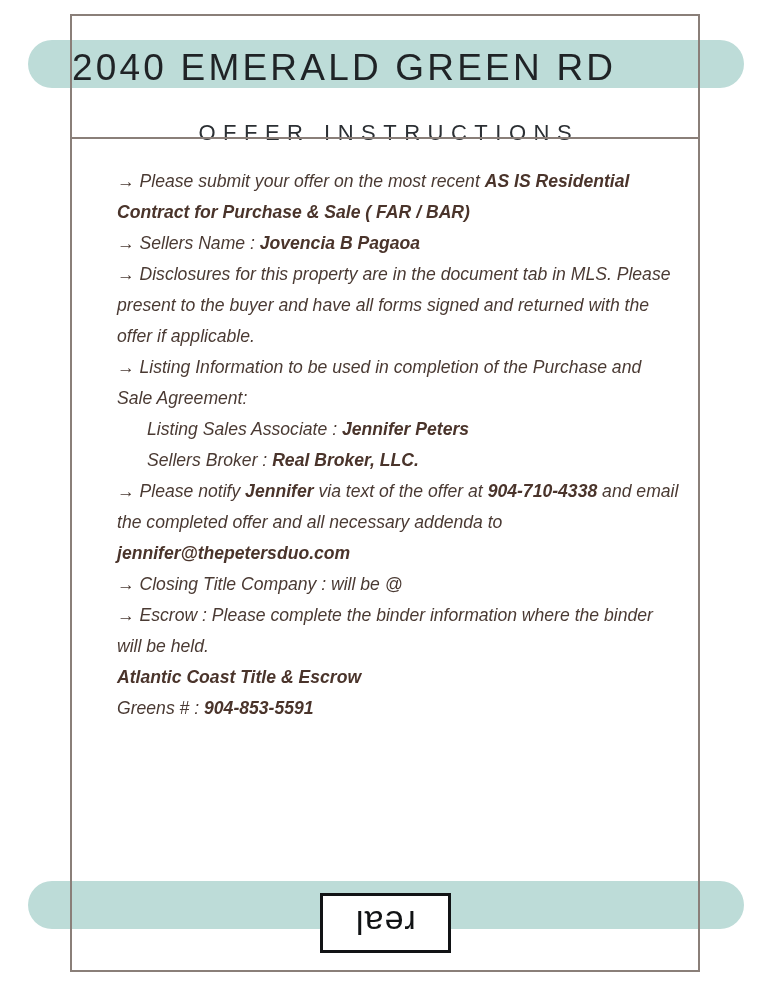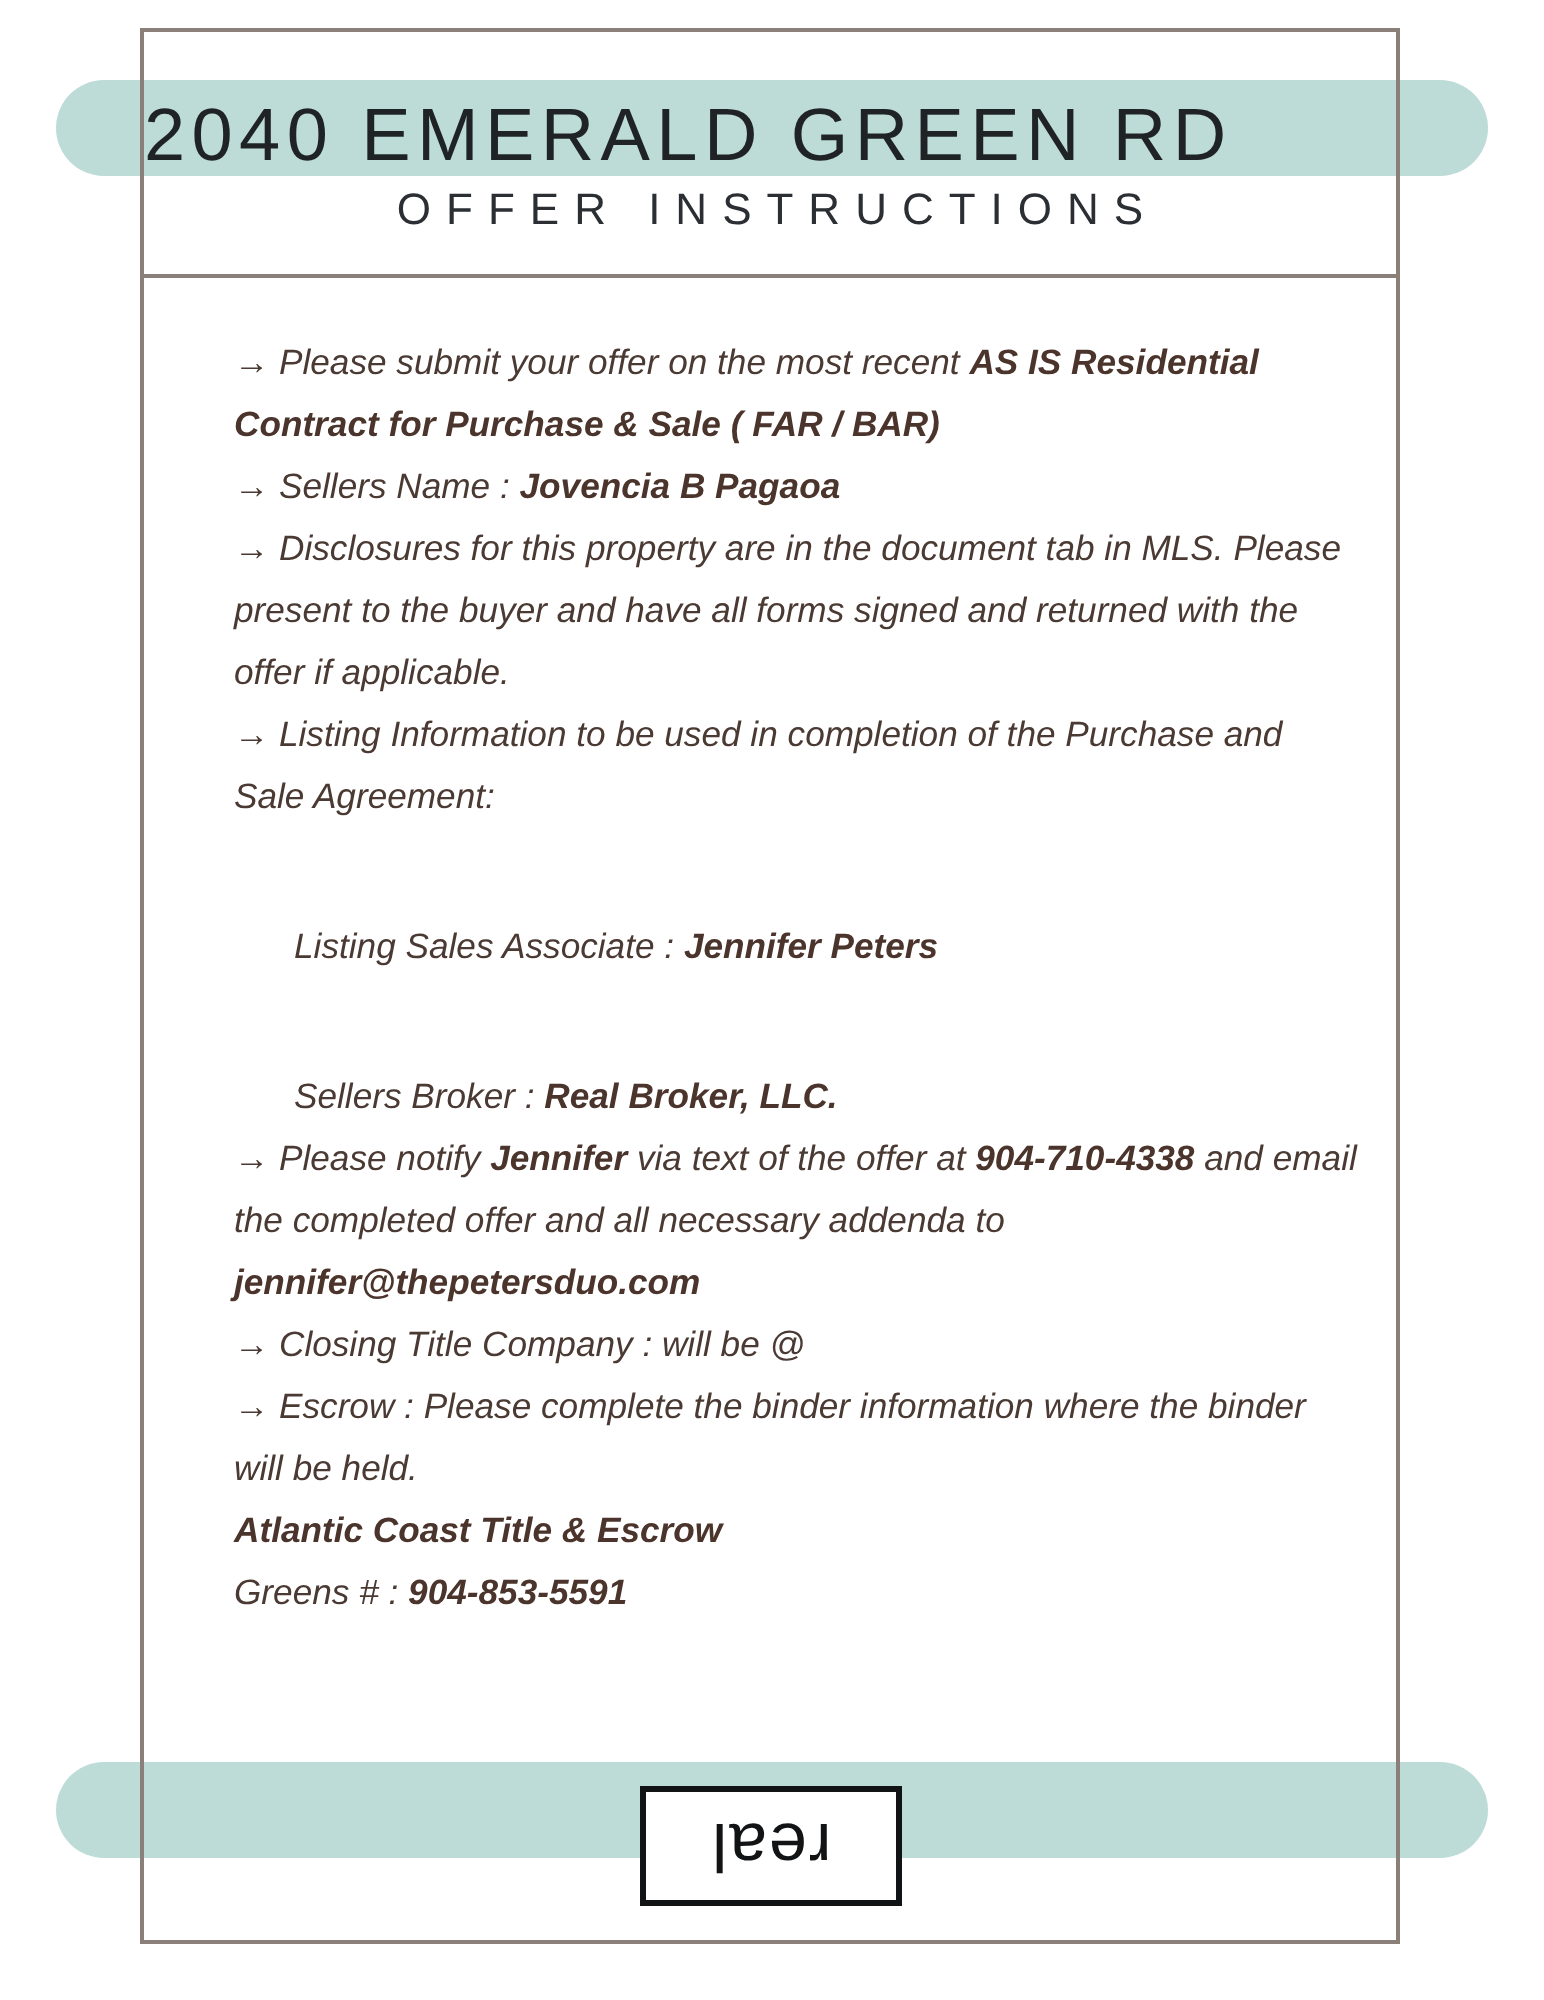--- a/index.html
+++ b/index.html
@@ -88,21 +88,21 @@
     line-height: 40px;
     letter-spacing: 3.2px;
     color: #1f2326;
     font-weight: 400;
     white-space: nowrap;
   }
 
   .subtitle {
     position: absolute;
     left: 0;
-    top: 76px;
+    top: 104px;
     width: 626px;
     text-align: center;
     font-size: 22px;
     line-height: 26px;
     letter-spacing: 7.5px;
     color: #2b2f33;
     font-weight: 400;
     white-space: nowrap;
     text-indent: 7.5px;
   }
@@ -127,21 +127,20 @@
   }
   .line b {
     font-weight: 700;
     color: #4a342b;
   }
   .arrow {
     letter-spacing: 0;
   }
   .indent {
     padding-left: 30px;
-    margin-top: 44px;
   }
 
   
   .logo-box {
     position: absolute;
     left: 320px;
     top: 893px;
     width: 131px;
     height: 60px;
     border: 3px solid #111315;

